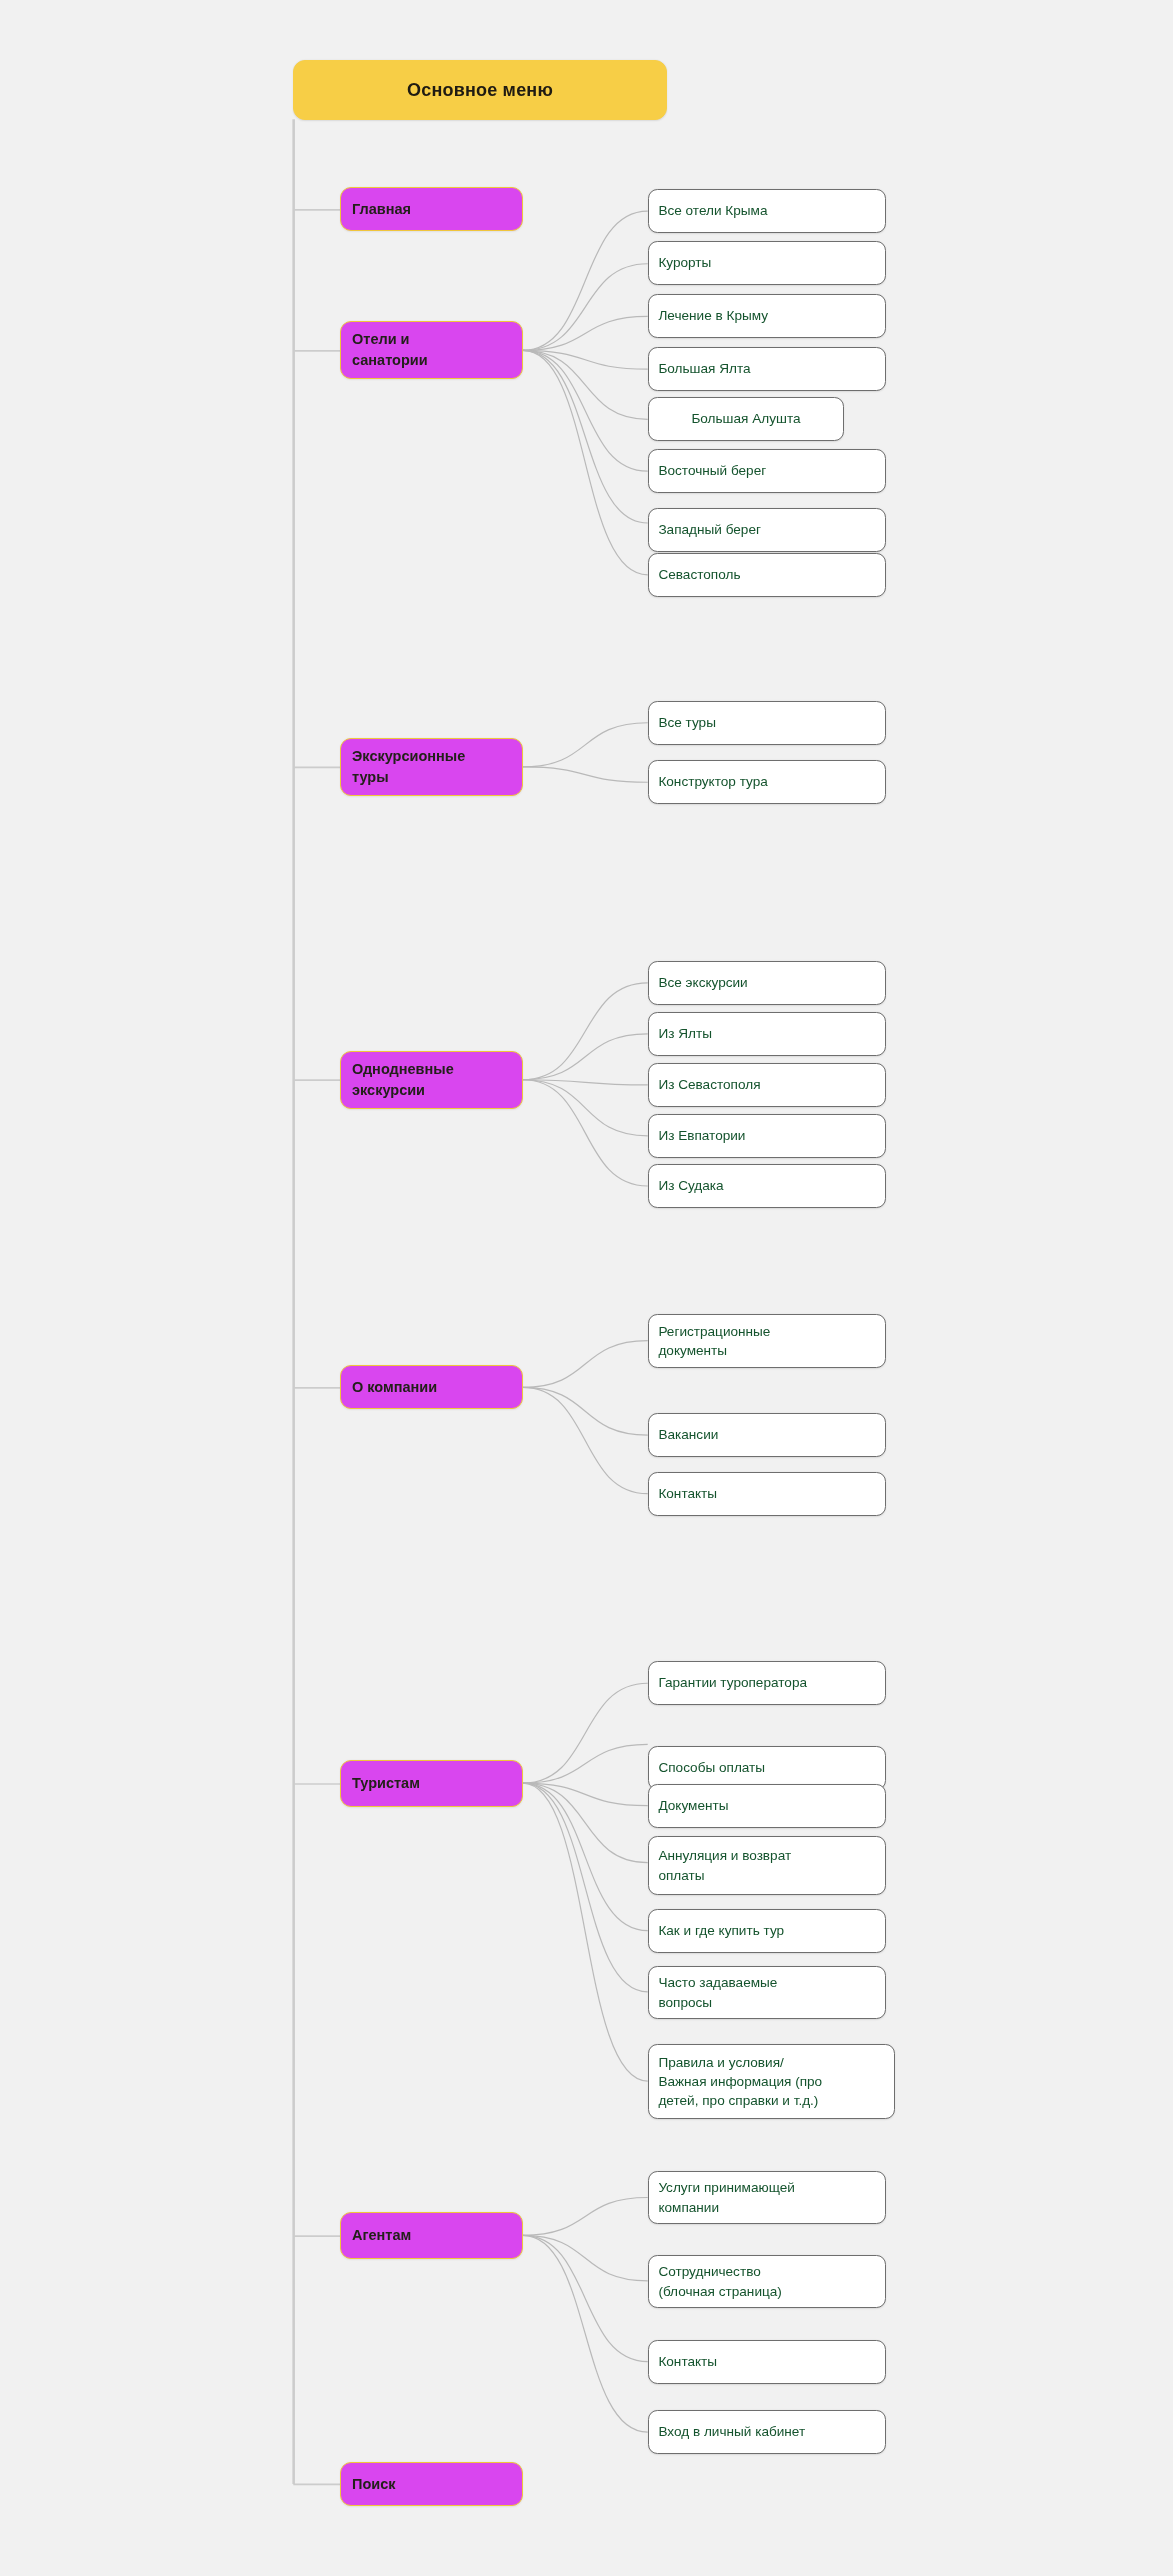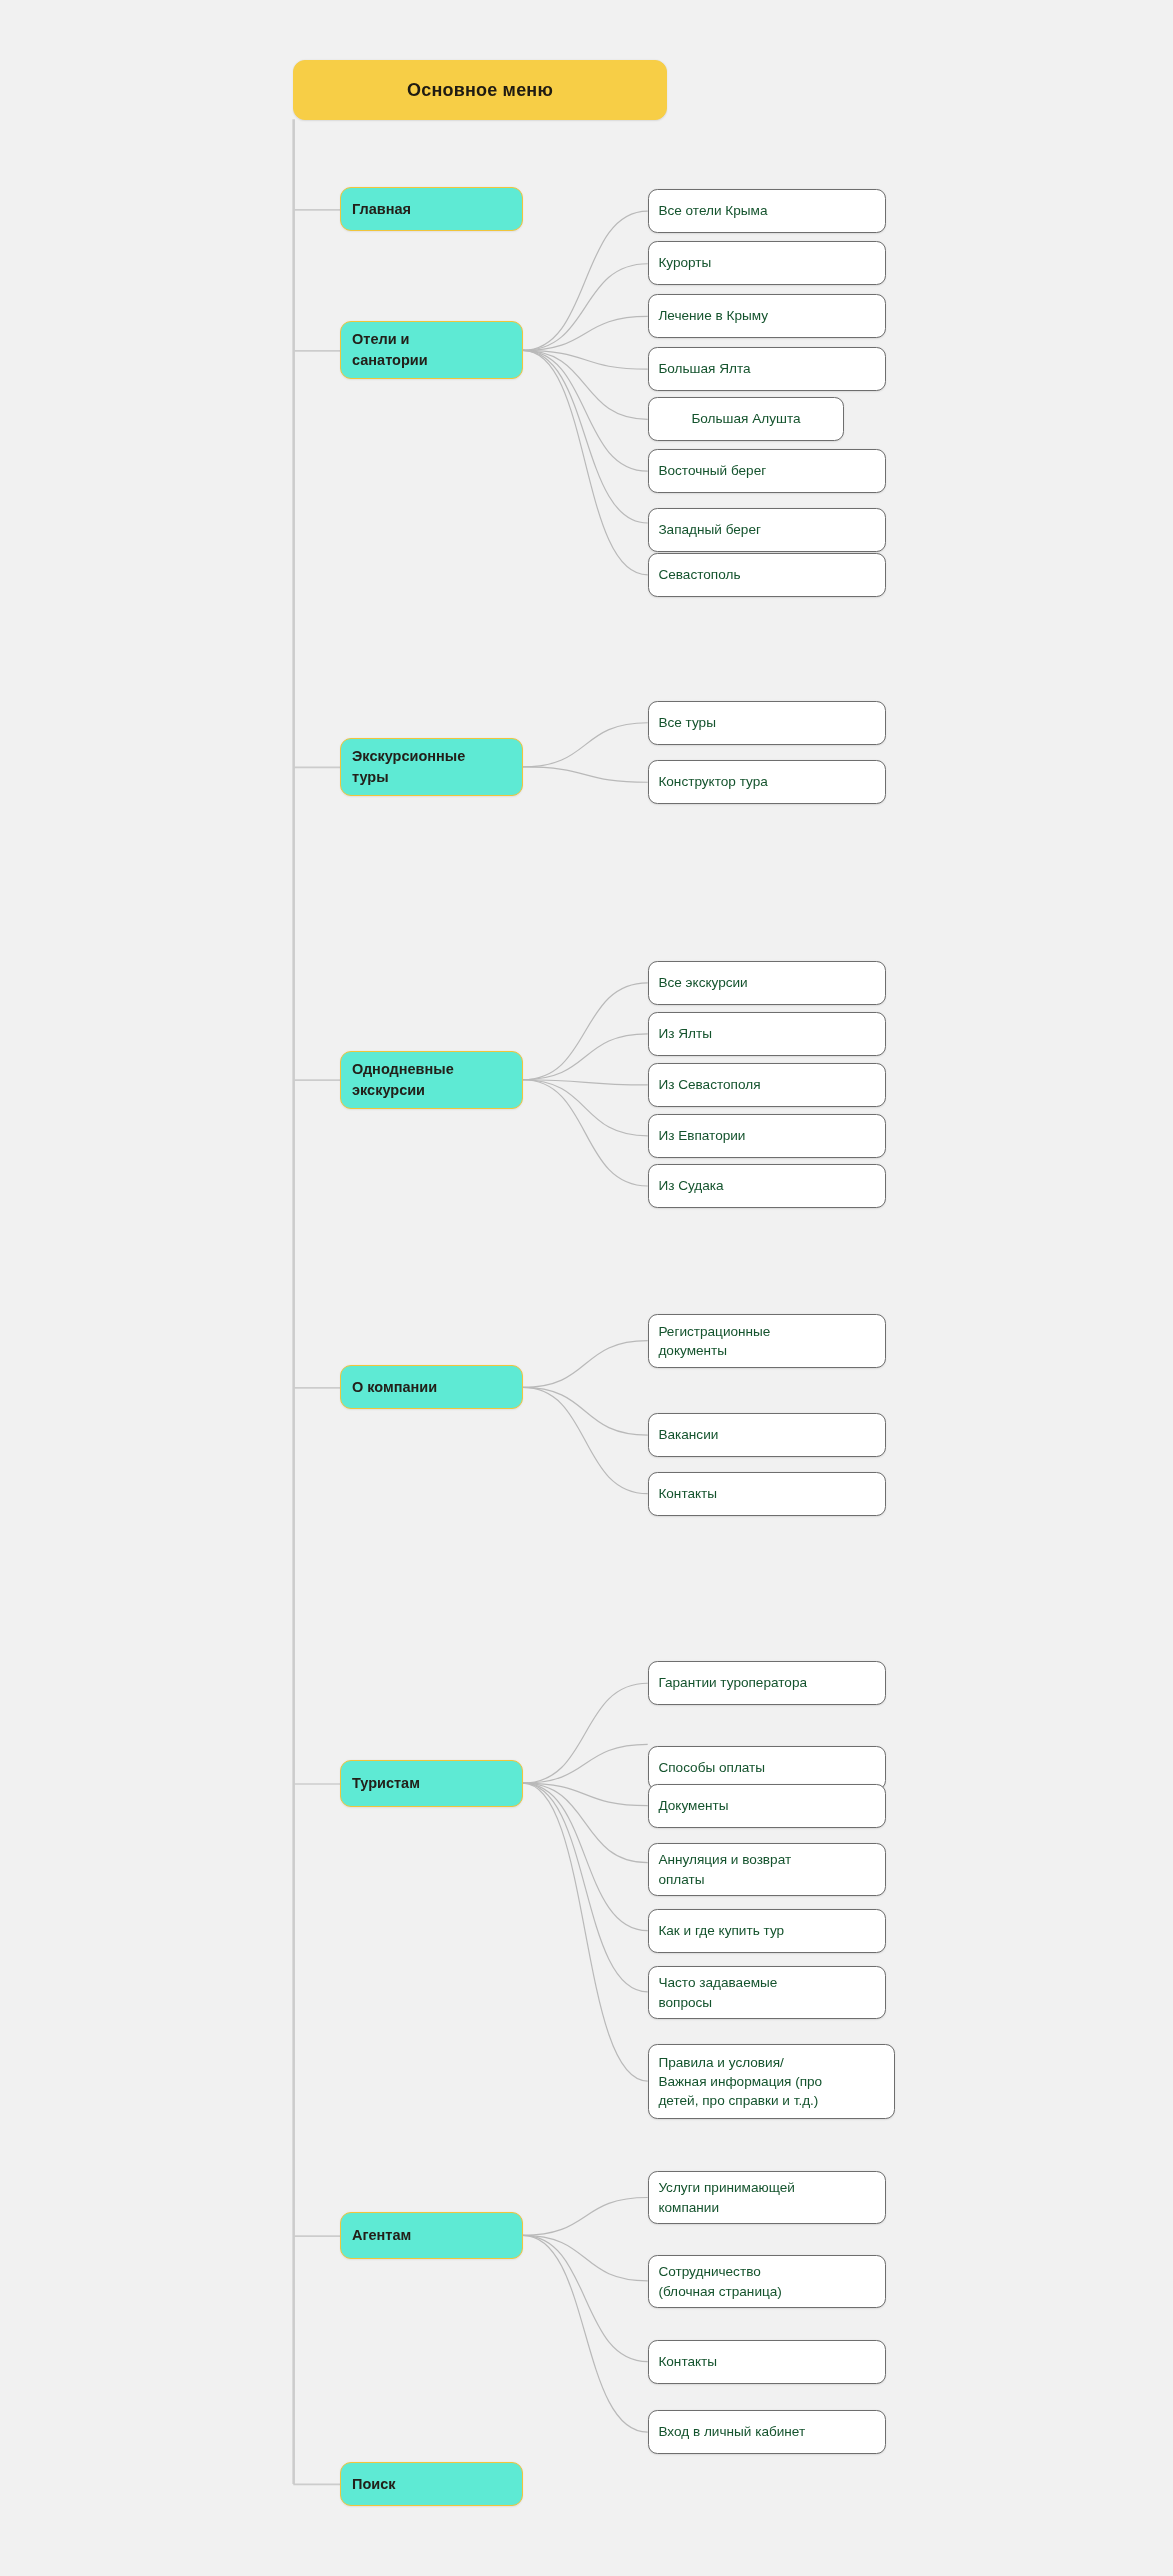--- a/index.html
+++ b/index.html
@@ -73,21 +73,21 @@
   .node.root .node-label {
     text-align: center;
     font-size: 18px;
     font-weight: bold;
     color: #1f1b12;
     letter-spacing: 0.2px;
   }
 
   
   .node.level1 {
-    background: #5eead4;
+    background: #d946ef;
     border: 1.7px solid #f0c53c;
     border-radius: 11px;
     box-shadow: 0 0.9px 1.7px rgba(0,0,0,0.07);
   }
   .node.level1 .node-label {
     padding: 0 11px;
     font-size: 14.5px;
     font-weight: bold;
     color: #23201a;
     line-height: 1.42;
@@ -239,21 +239,21 @@
       </div>
       <div class="node level2" style="left: 648px; top: 1661px; width: 238px; height: 44px;">
         <span class="node-label">Гарантии туроператора</span>
       </div>
       <div class="node level2" style="left: 648px; top: 1722px; width: 238px; height: 44px; margin-top: 24px;">
         <span class="node-label">Способы оплаты</span>
       </div>
       <div class="node level2" style="left: 648px; top: 1784px; width: 238px; height: 44px;">
         <span class="node-label">Документы</span>
       </div>
-      <div class="node level2 multiline" style="left: 648px; top: 1836px; width: 238px; height: 53px; margin-top: 7px;">
+      <div class="node level2 multiline" style="left: 648px; top: 1836px; width: 238px; height: 59px;">
         <span class="node-label">Аннуляция и возврат
 оплаты</span>
       </div>
       <div class="node level2" style="left: 648px; top: 1909px; width: 238px; height: 44px;">
         <span class="node-label">Как и где купить тур</span>
       </div>
       <div class="node level2 multiline" style="left: 648px; top: 2044px; width: 247px; height: 75px;">
         <span class="node-label">Правила и условия/
 Важная информация (про
 детей, про справки и т.д.)</span>

